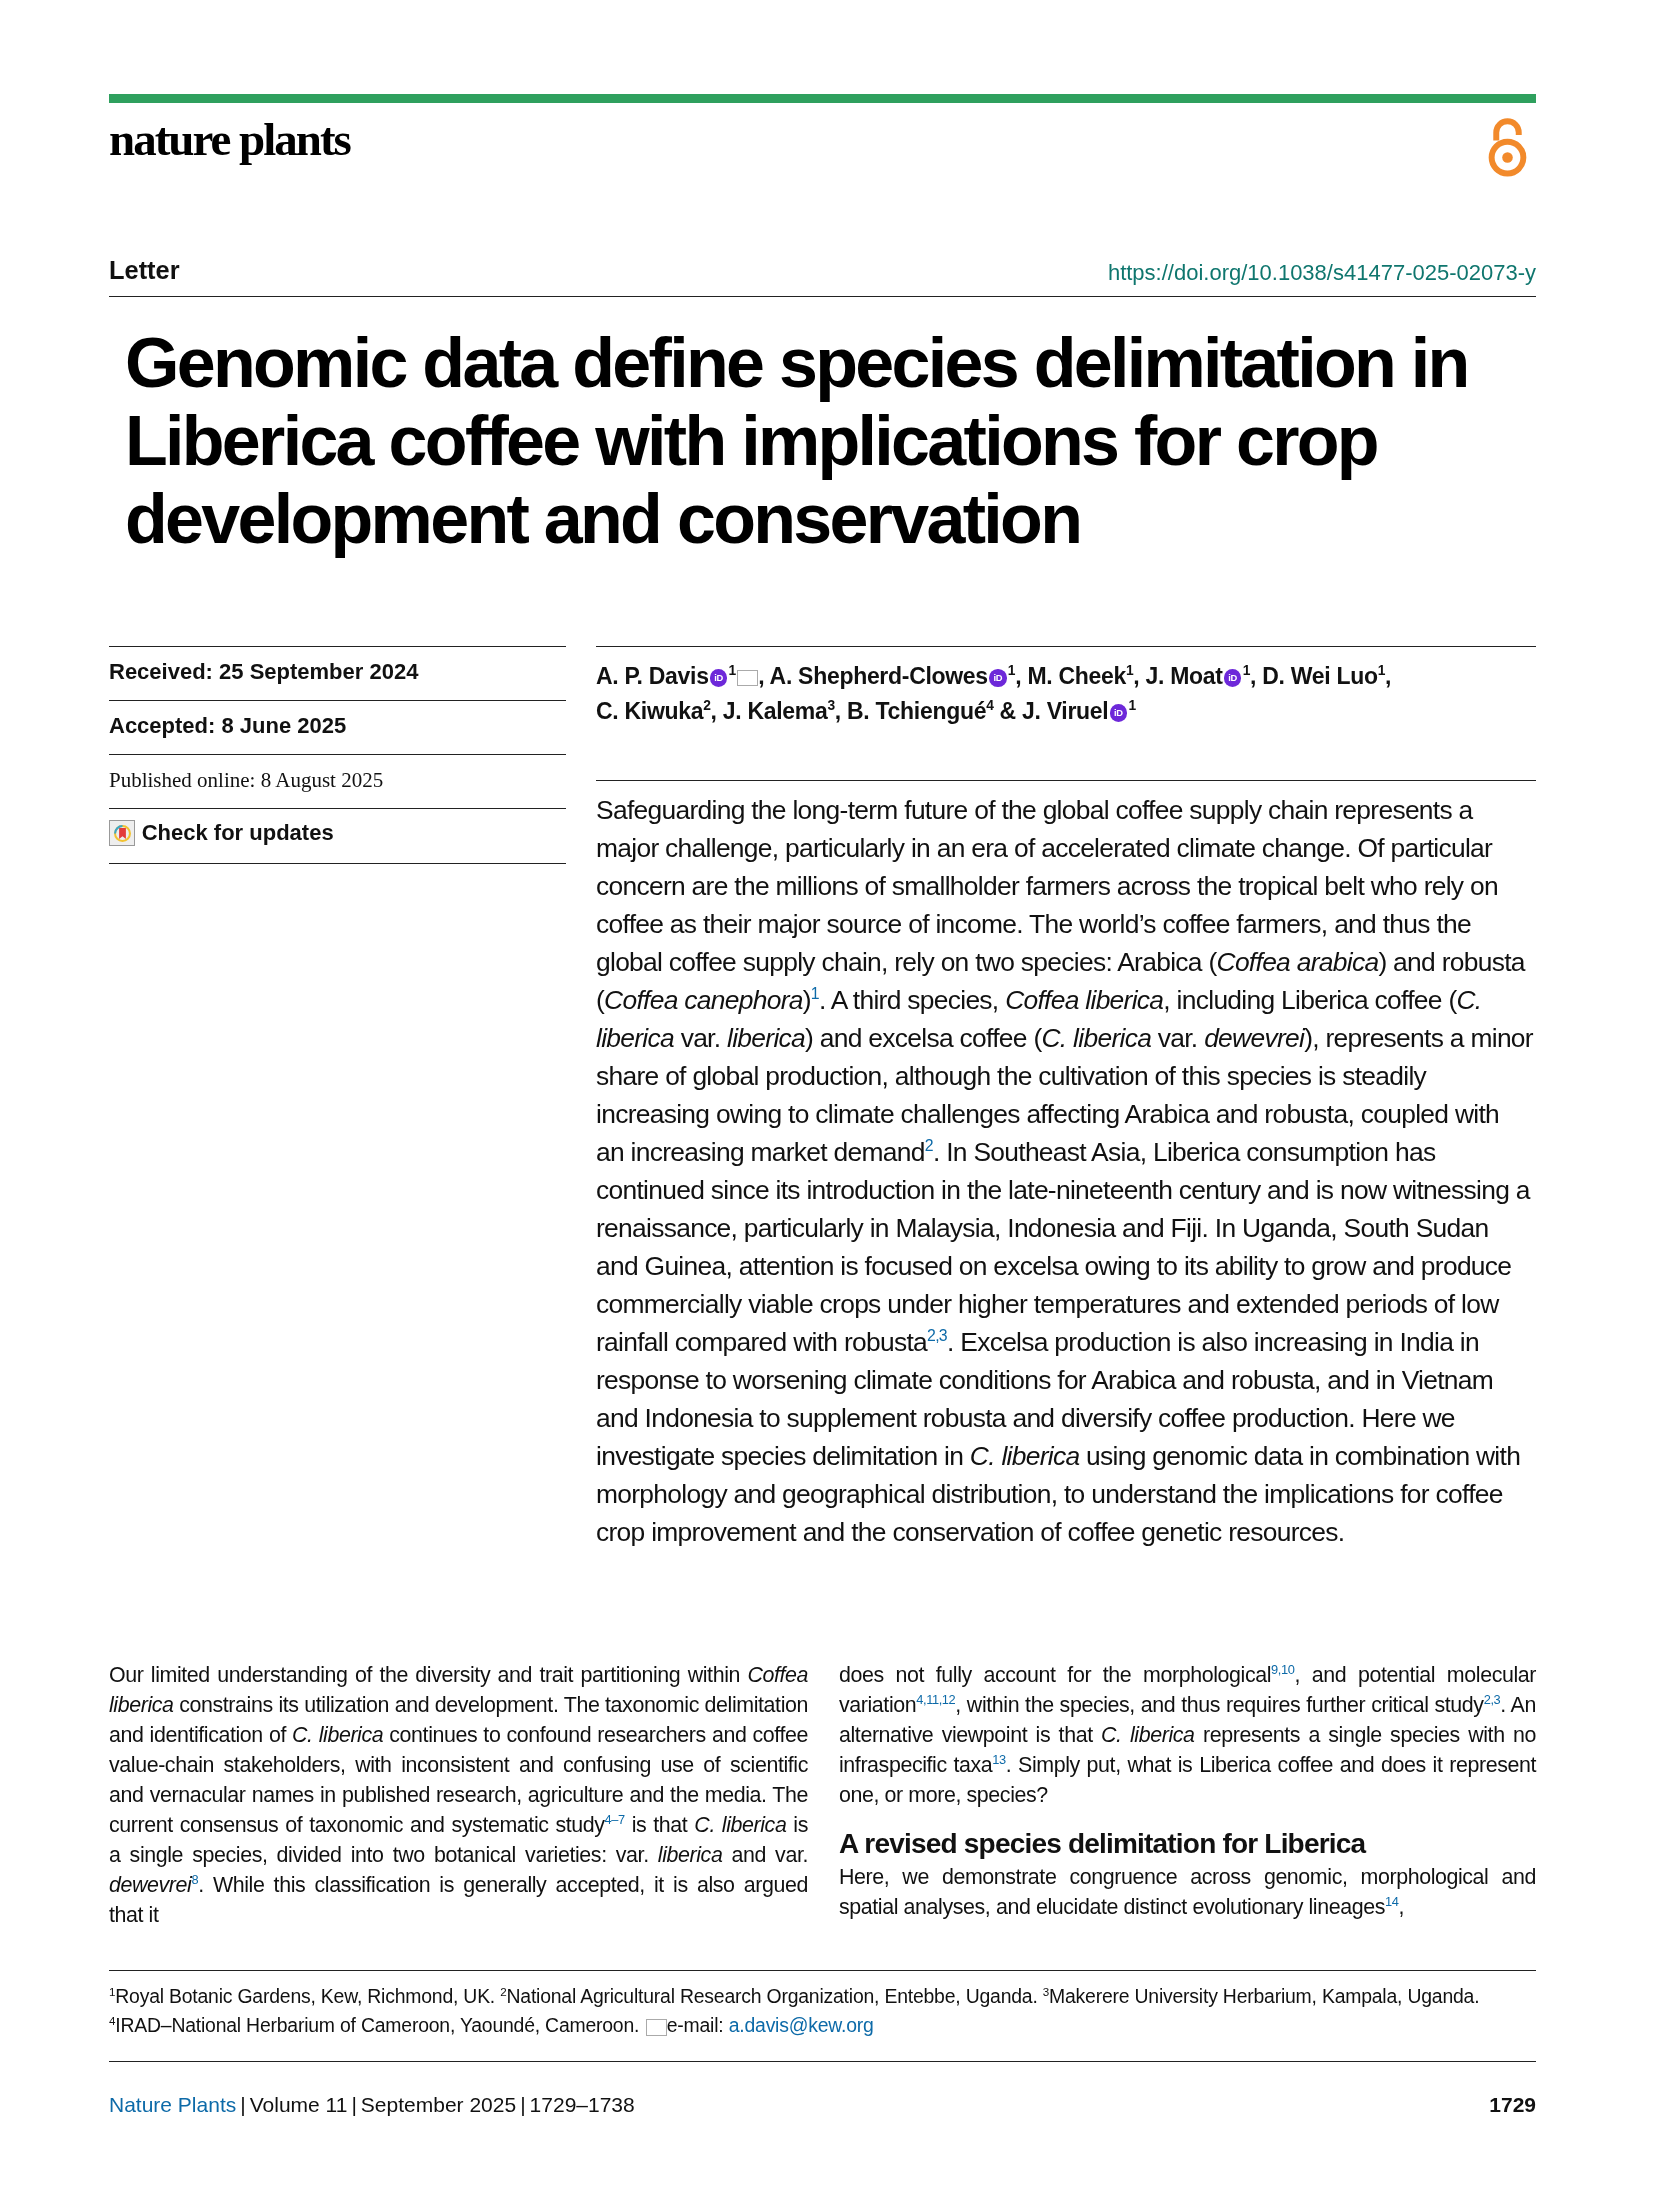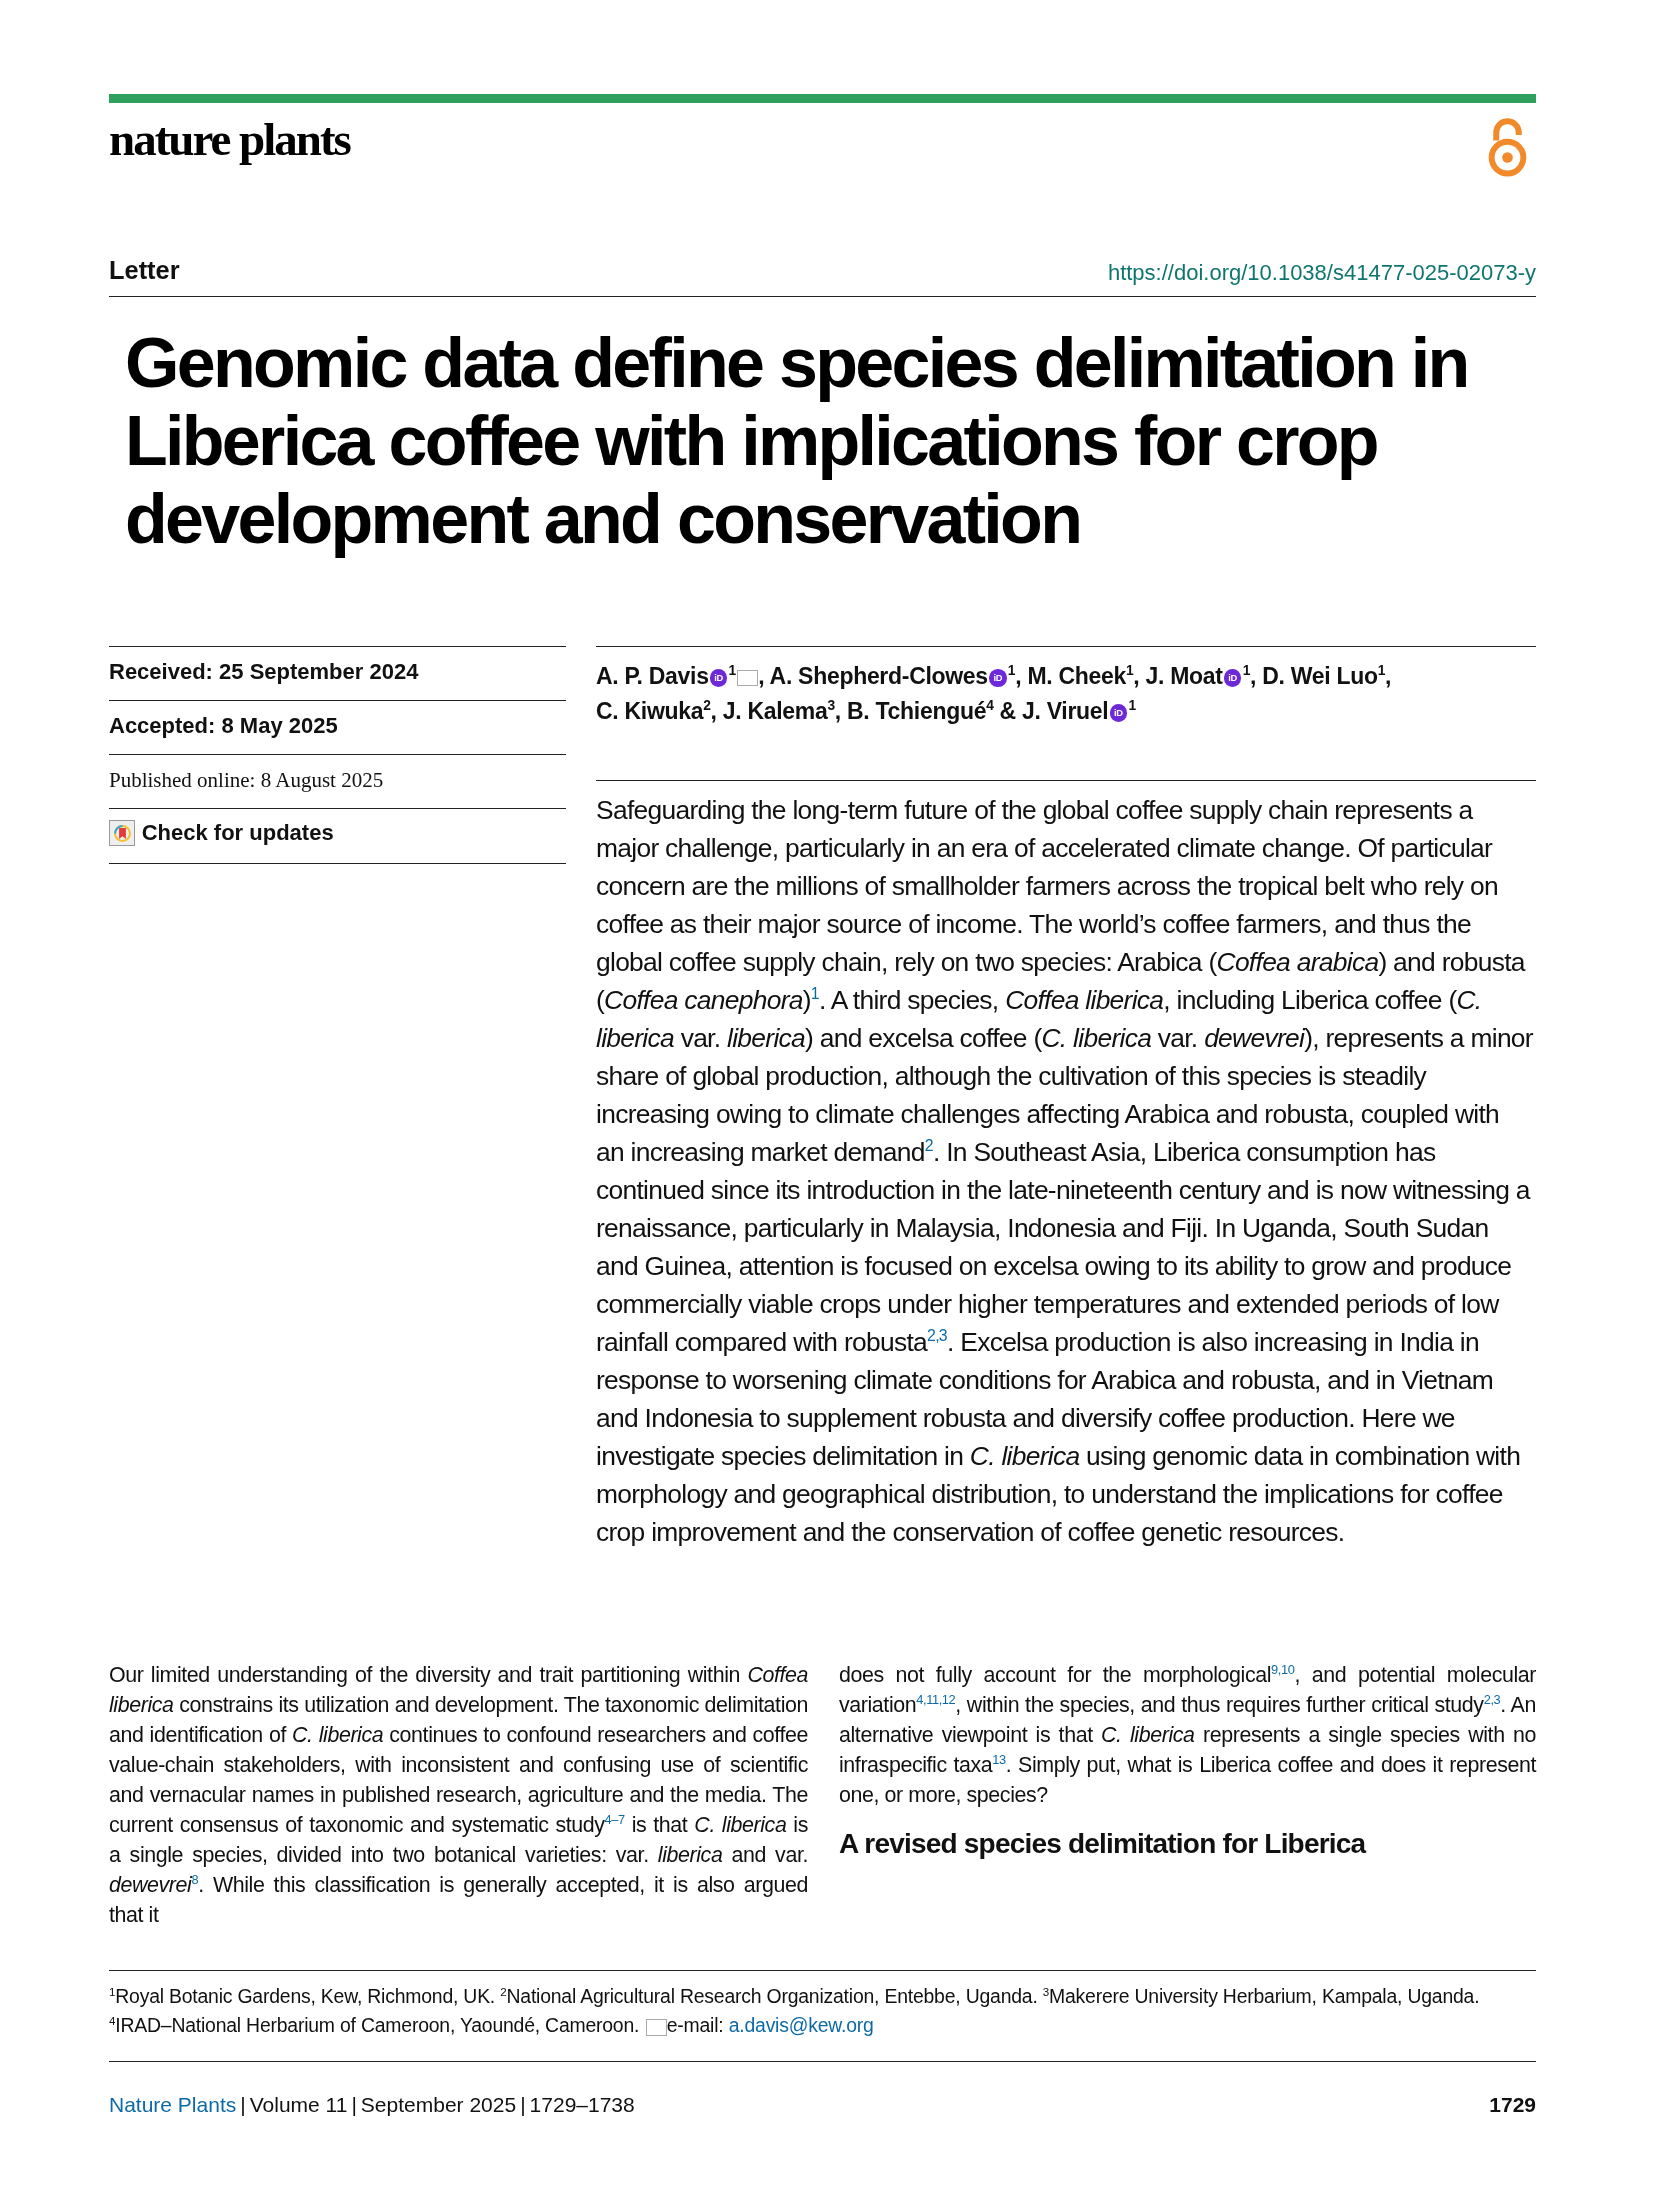--- a/index.html
+++ b/index.html
@@ -48,21 +48,21 @@
 
 <div class="abs letter">Letter</div>
 <a class="abs doi">https://doi.org/10.1038/s41477-025-02073-y</a>
 <div class="abs rule" style="left:109px;top:296px;width:1427px;"></div>
 
 <h1 class="abs title" style="margin:16px;">Genomic data define species delimitation in Liberica coffee with implications for crop development and conservation</h1>
 
 <div class="abs rule" style="left:109px;top:646px;width:457px;"></div>
 <div class="abs meta meta-received">Received: 25 September 2024</div>
 <div class="abs rule" style="left:109px;top:700px;width:457px;"></div>
-<div class="abs meta meta-accepted">Accepted: 8 May 2025</div>
+<div class="abs meta meta-accepted">Accepted: 8 June 2025</div>
 <div class="abs rule" style="left:109px;top:754px;width:457px;"></div>
 <div class="abs meta meta-published">Published online: 8 August 2025</div>
 <div class="abs rule" style="left:109px;top:808px;width:457px;"></div>
 <div class="abs meta meta-check">
   <span class="cfu-icon">
     <svg width="19" height="19" viewBox="0 0 28 28">
         <circle cx="14" cy="14" r="11" fill="none" stroke="#f2c230" stroke-width="3"></circle>
         <path d="M14 3 A11 11 0 0 0 3 14" fill="none" stroke="#3aa6c9" stroke-width="3"></path>
         <path d="M9 6 H19 V22 L14 18 L9 22 Z" fill="#e33b3b"></path>
       </svg>
@@ -85,20 +85,21 @@
 </div>
 
 <div class="abs rule" style="left:596px;top:780px;width:940px;"></div>
 <div class="abs abstract"><span>Safeguarding the long-term future of the global coffee supply chain represents a major challenge, particularly in an era of accelerated climate change. Of particular concern are the millions of smallholder farmers across the tropical belt who rely on coffee as their major source of income. The world’s coffee farmers, and thus the global coffee supply chain, rely on two species: Arabica (</span><i>Coffea arabica</i><span>) and robusta (</span><i>Coffea canephora</i><span>)</span><sup class="ref">1</sup><span>. A third species, </span><i>Coffea liberica</i><span>, including Liberica coffee (</span><i>C. liberica</i><span> var. </span><i>liberica</i><span>) and excelsa coffee (</span><i>C. liberica</i><span> var. </span><i>dewevrei</i><span>), represents a minor share of global production, although the cultivation of this species is steadily increasing owing to climate challenges affecting Arabica and robusta, coupled with an increasing market demand</span><sup class="ref">2</sup><span>. In Southeast Asia, Liberica consumption has continued since its introduction in the late-nineteenth century and is now witnessing a renaissance, particularly in Malaysia, Indonesia and Fiji. In Uganda, South Sudan and Guinea, attention is focused on excelsa owing to its ability to grow and produce commercially viable crops under higher temperatures and extended periods of low rainfall compared with robusta</span><sup class="ref">2,3</sup><span>. Excelsa production is also increasing in India in response to worsening climate conditions for Arabica and robusta, and in Vietnam and Indonesia to supplement robusta and diversify coffee production. Here we investigate species delimitation in </span><i>C. liberica</i><span> using genomic data in combination with morphology and geographical distribution, to understand the implications for coffee crop improvement and the conservation of coffee genetic resources.</span></div>
 
 <div class="abs body-col col1"><span>Our limited understanding of the diversity and trait partitioning within </span><i>Coffea liberica</i><span> constrains its utilization and development. The taxonomic delimitation and identification of </span><i>C. liberica</i><span> continues to confound researchers and coffee value-chain stakeholders, with inconsistent and confusing use of scientific and vernacular names in published research, agriculture and the media. The current consensus of taxonomic and systematic study</span><sup class="ref">4–7</sup><span> is that </span><i>C. liberica</i><span> is a single species, divided into two botanical varieties: var. </span><i>liberica</i><span> and var. </span><i>dewevrei</i><sup class="ref">8</sup><span>. While this classification is generally accepted, it is also argued that it</span></div>
 
 <div class="abs body-col col2">
   <div><span>does not fully account for the morphological</span><sup class="ref">9,10</sup><span>, and potential molecular variation</span><sup class="ref">4,11,12</sup><span>, within the species, and thus requires further critical study</span><sup class="ref">2,3</sup><span>. An alternative viewpoint is that </span><i>C. liberica</i><span> represents a single species with no infraspecific taxa</span><sup class="ref">13</sup><span>. Simply put, what is Liberica coffee and does it represent one, or more, species?</span></div>
   <div class="section-h">A revised species delimitation for Liberica</div>
+  <div><span>Here, we demonstrate congruence across genomic, morphological and spatial analyses, and elucidate distinct evolutionary lineages</span><sup class="ref">14</sup><span>,</span></div>
 </div>
 
 <div class="abs rule" style="left:109px;top:1970px;width:1427px;"></div>
 <div class="abs footnote"><sup>1</sup><span>Royal Botanic Gardens, Kew, Richmond, UK. </span><sup>2</sup><span>National Agricultural Research Organization, Entebbe, Uganda. </span><sup>3</sup><span>Makerere University Herbarium, Kampala, Uganda. </span><sup>4</sup><span>IRAD–National Herbarium of Cameroon, Yaoundé, Cameroon. </span><span class="env"></span><span>e-mail: </span><a class="email">a.davis@kew.org</a></div>
 
 <div class="abs rule" style="left:109px;top:2061px;width:1427px;"></div>
 <div class="abs footer">
   <a class="jn">Nature Plants</a><span class="sep">|</span><span>Volume 11</span><span class="sep">|</span><span>September 2025</span><span class="sep">|</span><span>1729–1738</span>
 </div>
 <div class="abs pageno">1729</div>

